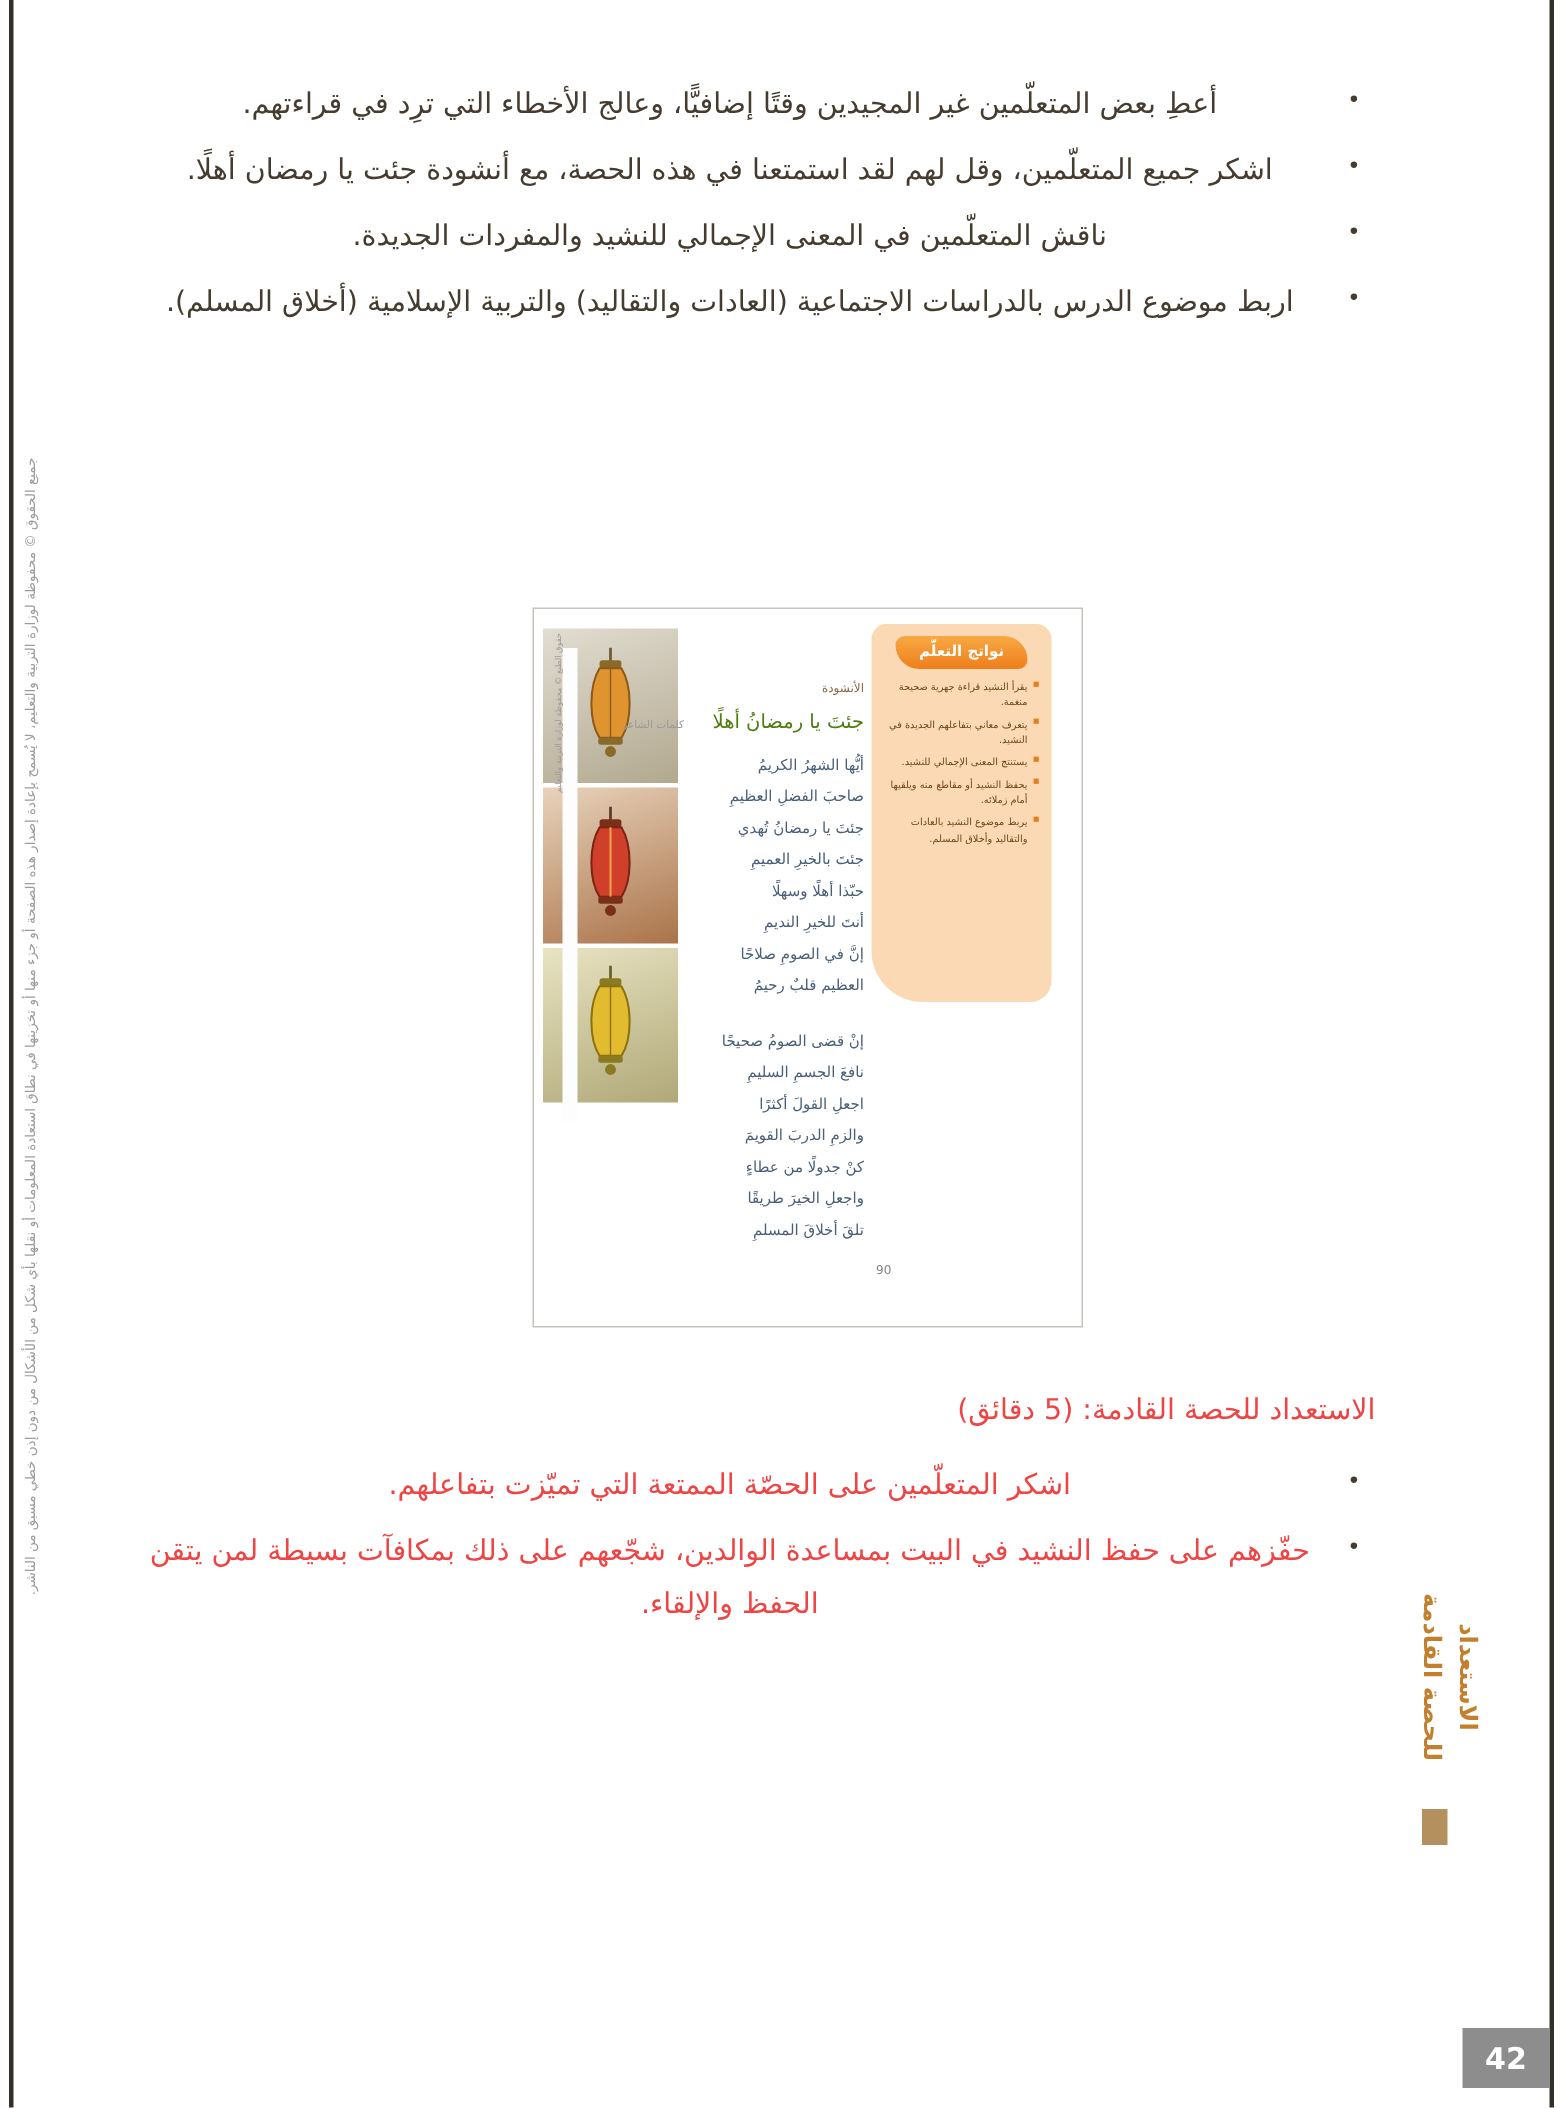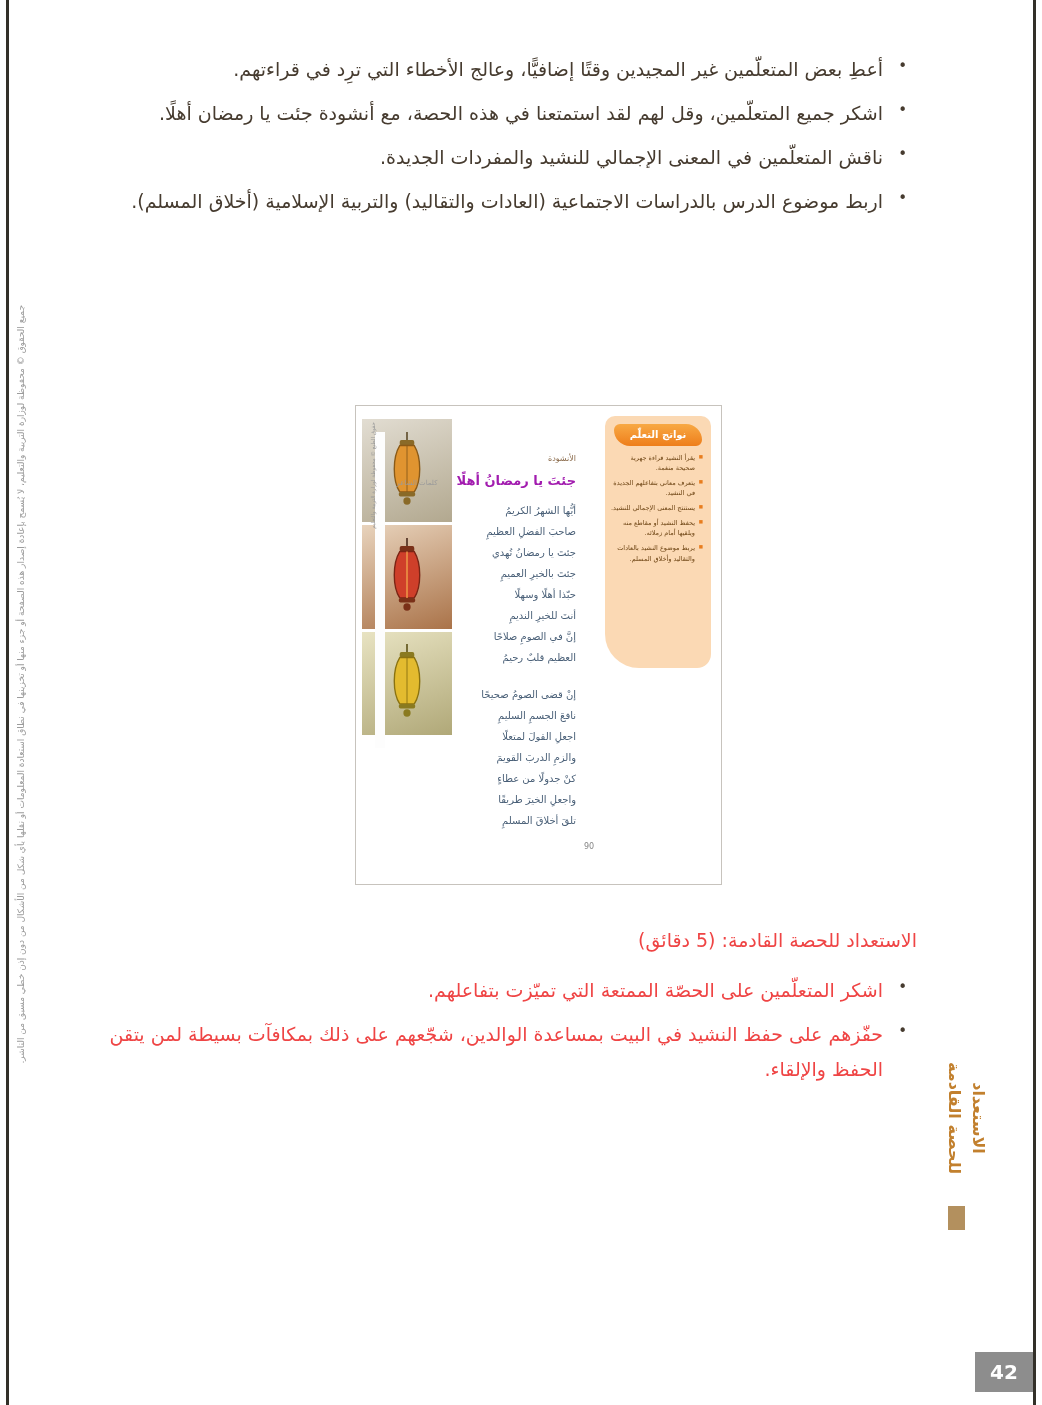--- a/index.html
+++ b/index.html
@@ -17,21 +17,21 @@
     transform:rotate(-90deg);transform-origin:top left;
     font-size:9px;color:#9c9c9c;white-space:nowrap;direction:rtl;letter-spacing:.3px;
   }
 
   
   .content{
     position:absolute;top:52px;right:125px;left:90px;direction:rtl;
     color:#463b2f;font-size:19px;line-height:1.85;text-align:right;
   }
   .bullets{list-style:none;margin:0;padding:0;}
-  .bullets > li{position:relative;padding-right:34px;margin-bottom:9px;}
+  .bullets > li{position:relative;padding-right:34px;margin-bottom:9px;text-align:center;}
   .bullets > li::before{
     content:"•";position:absolute;right:10px;top:1px;font-size:15px;color:#463b2f;
   }
 
   
   .book-page{
     position:absolute;left:355px;top:405px;width:365px;height:478px;
     border:1px solid #c7c3bd;background:#ffffff;direction:rtl;
   }
   .photo-strip{
@@ -43,41 +43,41 @@
   .photo-2{background:linear-gradient(160deg,#e8d3bc,#aa7349);}
   .photo-3{background:linear-gradient(160deg,#e8e3c2,#b0a878);}
   .spine-band{position:absolute;left:13px;top:13px;width:10px;height:316px;background:#fdfdfd;}
   .spine-text{
     position:absolute;left:14px;top:326px;width:310px;height:9px;
     transform:rotate(-90deg);transform-origin:top left;
     font-size:5.5px;color:#9a9a9a;white-space:nowrap;direction:rtl;
   }
 
   .outcomes{
-    position:absolute;right:10px;top:10px;width:106px;height:250px;
+    position:absolute;right:20px;top:10px;width:120px;height:250px;
     background:#fbd9b4;border-radius:10px 10px 14px 34px;padding-top:2px;
   }
   .outcomes-header{
     width:88px;margin:6px auto 5px auto;background:linear-gradient(#f8a944,#ee7e1b);
     color:#fff;text-align:center;font-size:10px;padding:5px 0 6px 0;
     border-radius:6px 16px 6px 16px;font-weight:bold;
   }
   .outcomes-list{list-style:none;margin:0;padding:2px 8px 0 6px;}
   .outcomes-list li{
     position:relative;padding-right:8px;font-size:6.5px;line-height:1.55;
     color:#6e4514;margin-bottom:5px;text-align:right;
   }
   .outcomes-list li::before{
     content:"\25A0";position:absolute;right:0;top:1px;font-size:4.5px;color:#e87d1e;
   }
 
   .poem{position:absolute;right:145px;top:48px;width:115px;direction:rtl;text-align:right;}
   .poem-label{font-size:8px;color:#8a6a4a;margin-bottom:7px;}
   .poem-title-row{white-space:nowrap;margin-bottom:11px;}
-  .poem-title{font-size:13px;font-weight:bold;color:#a21caf;}
+  .poem-title{font-size:13px;font-weight:normal;color:#4d7c0f;}
   .poem-author{font-size:7px;color:#9a9a9a;margin-right:14px;}
   .stanza div{font-size:10px;color:#4a6078;line-height:21px;white-space:nowrap;}
   .stanza-2{margin-top:16px;}
   .book-page-number{position:absolute;left:228px;top:436px;font-size:8px;color:#858585;}
 
   
   .next-session{
     position:absolute;top:923px;right:125px;left:90px;direction:rtl;
     color:#ef4444;font-size:19px;line-height:1.85;text-align:right;
   }
@@ -180,21 +180,21 @@
       <div>جئتَ يا رمضانُ تُهدي</div>
       <div>جئتَ بالخيرِ العميمِ</div>
       <div>حبّذا أهلًا وسهلًا</div>
       <div>أنتَ للخيرِ النديمِ</div>
       <div>إنَّ في الصومِ صلاحًا</div>
       <div>العظيم قلبٌ رحيمُ</div>
     </div>
     <div class="stanza stanza-2">
       <div>إنْ قضى الصومُ صحيحًا</div>
       <div>نافعَ الجسمِ السليمِ</div>
-      <div>اجعلِ القولَ لمتعلًا</div>
+      <div>اجعلِ القولَ أكثرًا</div>
       <div>والزمِ الدربَ القويمَ</div>
       <div>كنْ جدولًا من عطاءٍ</div>
       <div>واجعلِ الخيرَ طريقًا</div>
       <div>تلقَ أخلاقَ المسلمِ</div>
     </div>
   </div>
 
   <div class="book-page-number">90</div>
 </div>
 

